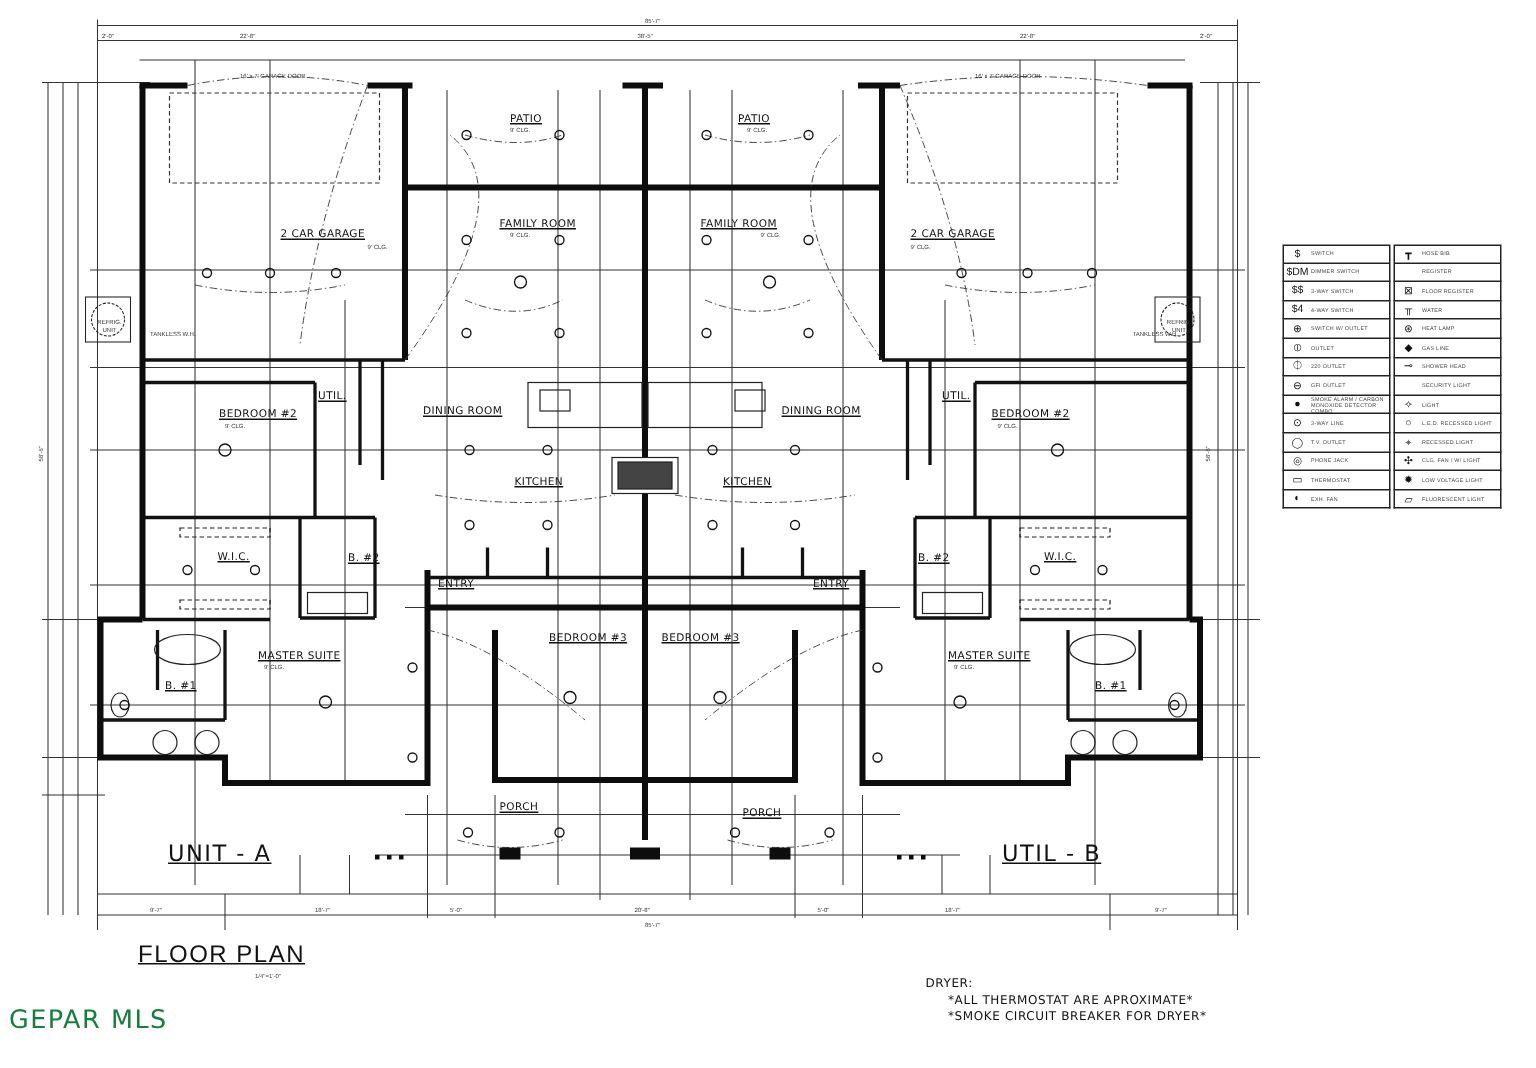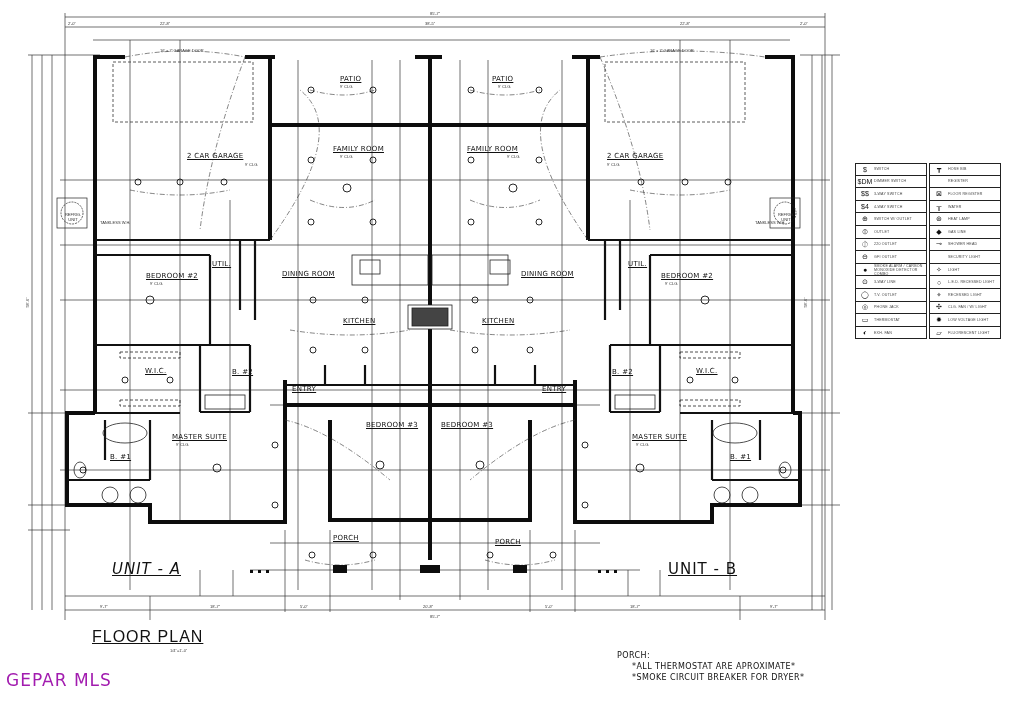--- a/index.html
+++ b/index.html
@@ -7,21 +7,21 @@
   #plan{position:absolute;left:0;top:0;width:1024px;height:712px;}
   .room-label{position:absolute;font-family:"DejaVu Sans",sans-serif;font-size:7px;letter-spacing:0.3px;text-decoration:underline;white-space:nowrap;color:#111;}
   .room-sub{position:absolute;font-size:4px;color:#333;white-space:nowrap;}
   .dim{position:absolute;font-size:4px;color:#333;white-space:nowrap;}
   .unit-label{position:absolute;font-family:"DejaVu Sans",sans-serif;font-size:15px;letter-spacing:1px;text-decoration:underline;color:#111;}
   .title{position:absolute;left:92px;top:628px;font-family:Liberation Sans, sans-serif;font-size:16px;letter-spacing:1px;text-decoration:underline;}
   .scale{position:absolute;left:170px;top:648px;font-size:4px;color:#444;}
   .note{position:absolute;left:617px;top:650px;font-family:"DejaVu Sans",sans-serif;font-size:8px;line-height:11px;letter-spacing:0.4px;}
   .note div{white-space:nowrap;}
   .note .ind{padding-left:15px;}
-  .watermark{position:absolute;left:6px;top:670px;font-family:"DejaVu Sans",sans-serif;font-size:17px;letter-spacing:1px;color:#a21caf;}
+  .watermark{position:absolute;left:6px;top:670px;font-family:"DejaVu Sans",sans-serif;font-size:17px;letter-spacing:1px;color:#15803d;}
   .legend{position:absolute;left:853px;top:163px;width:166px;height:192px;}
   .legend-col{position:absolute;top:0;width:72px;}
   .legend-col.left{left:2px;}
   .legend-col.right{left:76px;}
   .lg-row{height:12.6px;border:1px solid #222;border-top:none;display:flex;align-items:center;box-sizing:border-box;}
   .lg-row:first-child{border-top:1px solid #222;}
   .lg-sym{width:18px;font-size:7px;text-align:center;flex:none;}
   .lg-txt{font-size:3.6px;color:#444;line-height:4px;letter-spacing:0.2px;text-transform:uppercase;}
 </style>
 </head>
@@ -330,28 +330,28 @@
 <div class="dim" style="left:100px;top:604px;">9'-7"</div>
 <div class="dim" style="left:210px;top:604px;">18'-7"</div>
 <div class="dim" style="left:300px;top:604px;">5'-0"</div>
 <div class="dim" style="left:423px;top:604px;">20'-8"</div>
 <div class="dim" style="left:545px;top:604px;">5'-0"</div>
 <div class="dim" style="left:630px;top:604px;">18'-7"</div>
 <div class="dim" style="left:770px;top:604px;">9'-7"</div>
 <div class="dim" style="left:22px;top:300px;transform:rotate(-90deg);">58'-6"</div>
 <div class="dim" style="left:800px;top:300px;transform:rotate(-90deg);">58'-6"</div>
 
-<div class="unit-label" style="left:112px;top:560px;font-style:italic;">UNIT - A</div>
-<div class="unit-label" style="left:668px;top:560px;">UNIT - B</div>
+<div class="unit-label" style="left:112px;top:560px;">UNIT - A</div>
+<div class="unit-label" style="left:668px;top:560px;">UTIL - B</div>
 
 <div class="title">FLOOR PLAN</div>
 <div class="scale">1/4"=1'-0"</div>
 
 <div class="note">
-  <div>PORCH:</div>
+  <div>DRYER:</div>
   <div class="ind">*ALL THERMOSTAT ARE APROXIMATE*</div>
   <div class="ind">*SMOKE CIRCUIT BREAKER FOR DRYER*</div>
 </div>
 
 <div class="watermark">GEPAR MLS</div>
 
 <div class="legend">
   <div class="legend-col left">
     <div class="lg-row">
         <span class="lg-sym">$</span>

